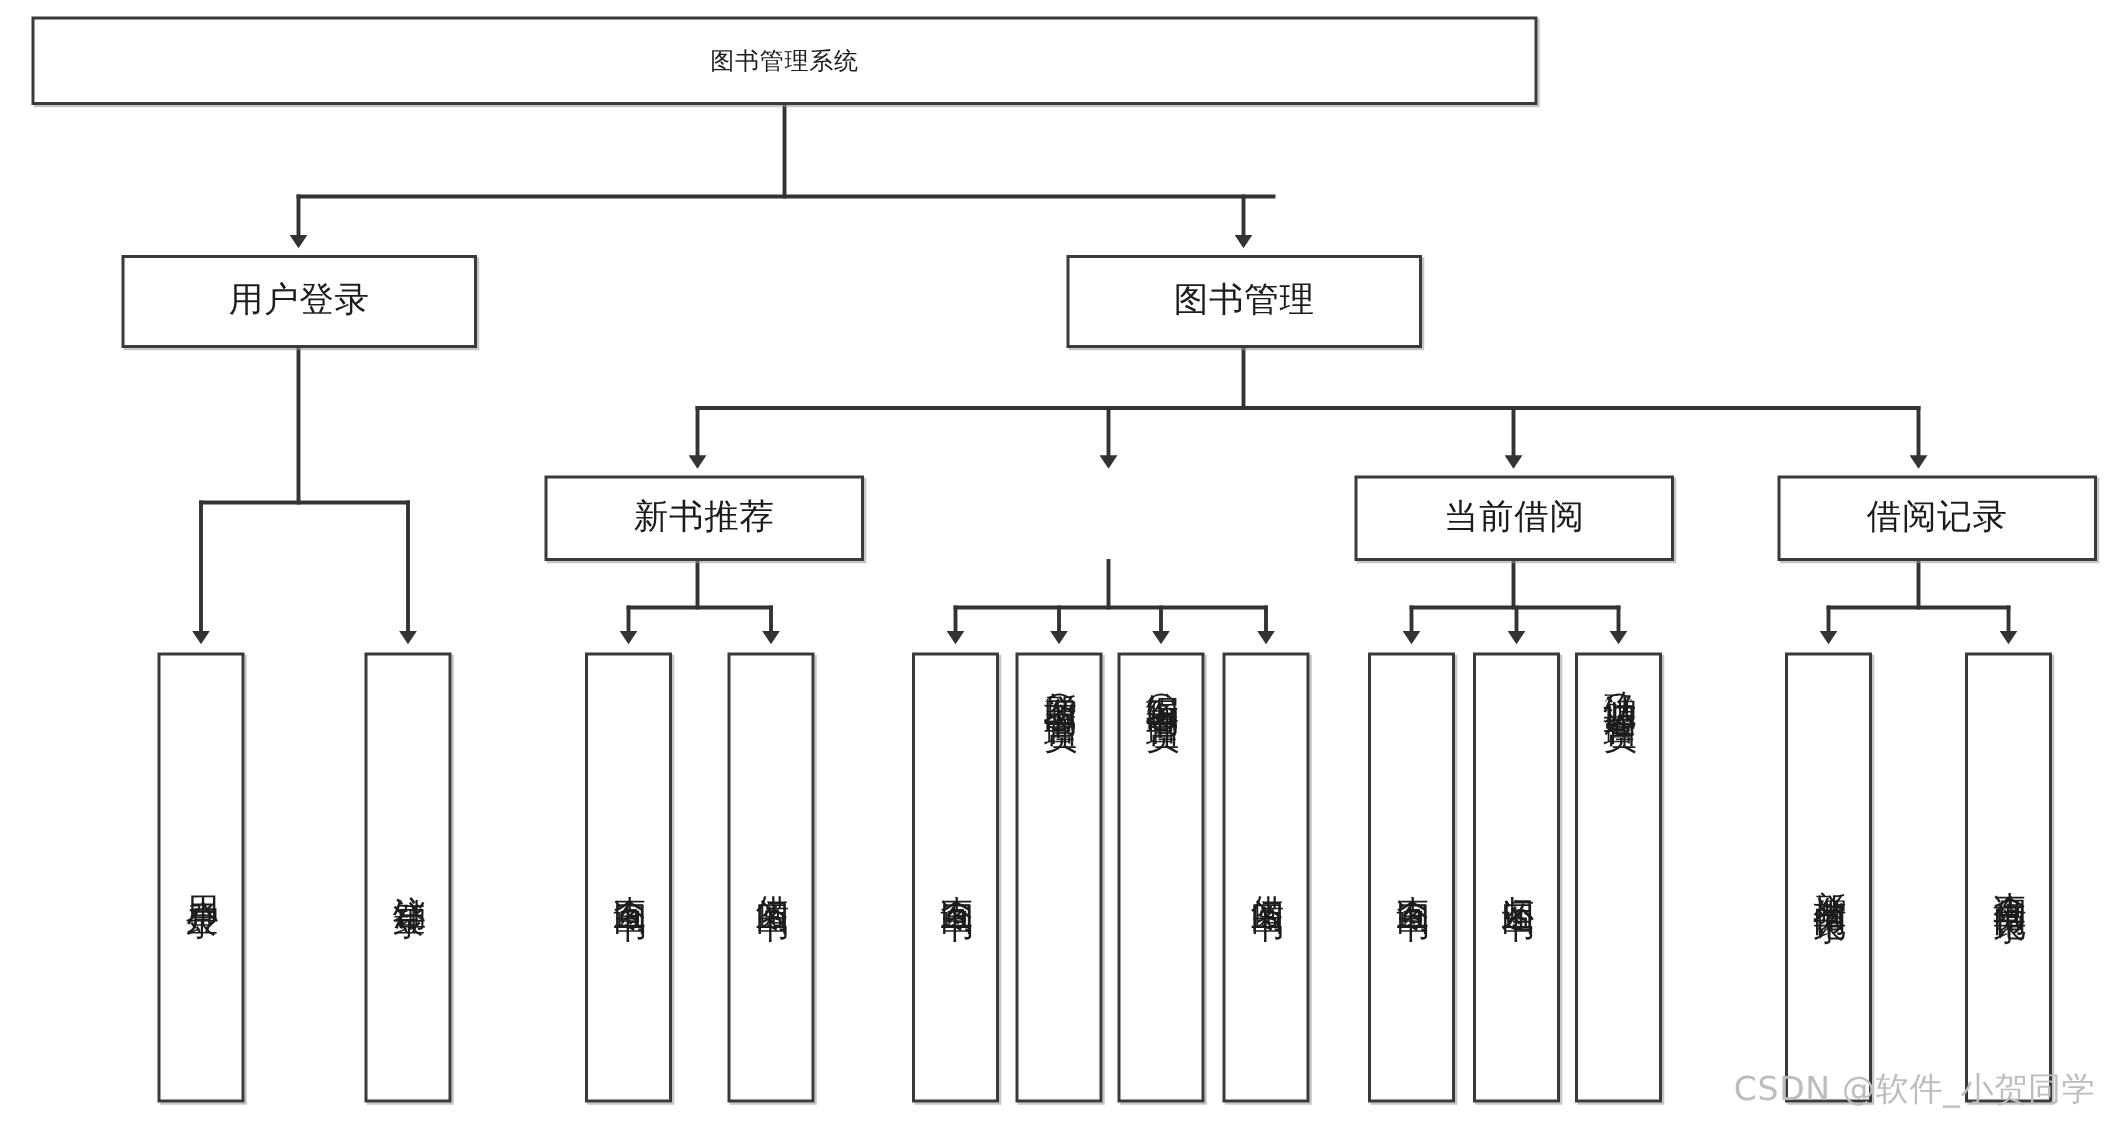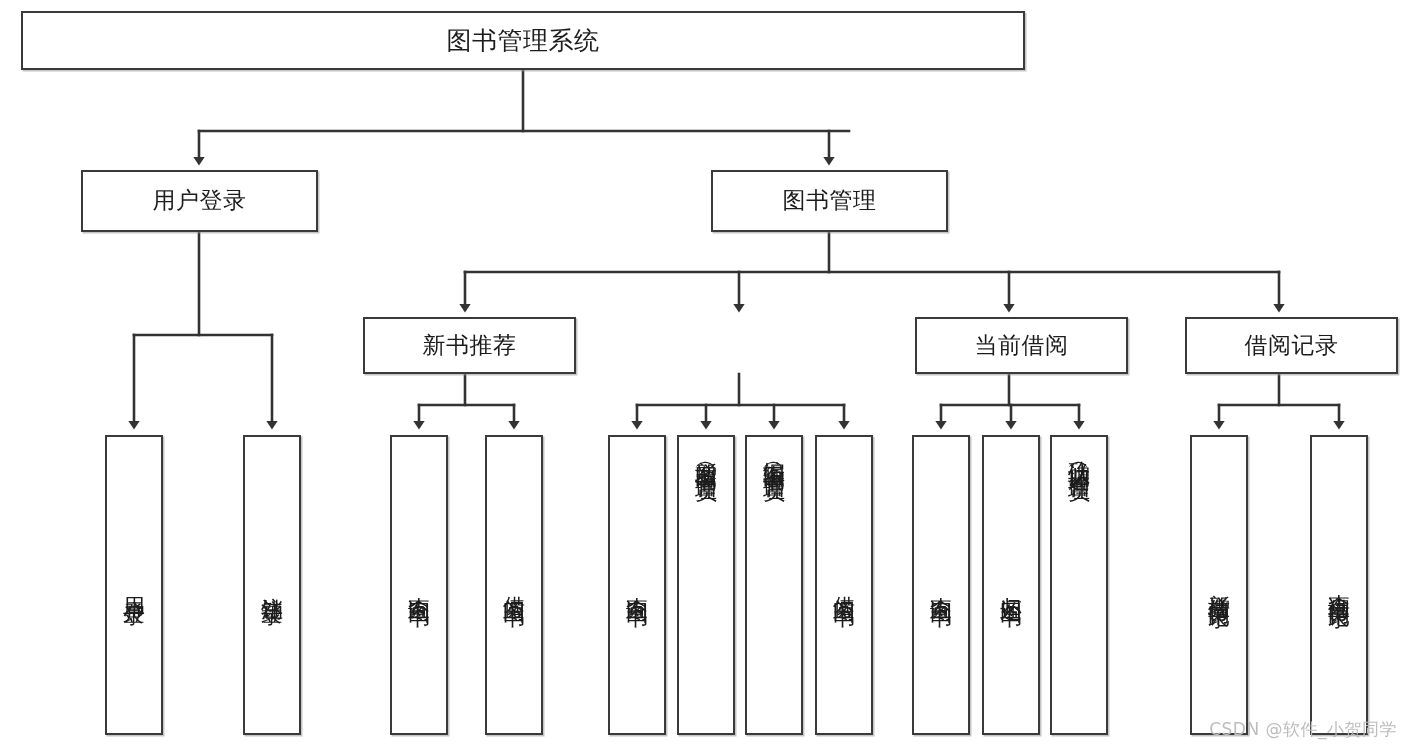--- a/index.html
+++ b/index.html
@@ -43,21 +43,21 @@
   .node .label {
     color: #1c1c1c;
     letter-spacing: 0.5px;
     white-space: nowrap;
   }
   
   .node.horiz .label {
     font-size: 23px;
     line-height: 1.1;
   }
-  #node-root .label { font-size: 25px; }
+  #node-root .label { font-size: 16px; }
 
   
   .node.leaf {
     align-items: flex-start;
     justify-content: center;
     padding-top: 6px;
   }
   .node.leaf.center-text {
     align-items: center;
     padding-top: 0;
@@ -68,21 +68,21 @@
     font-size: 22px;
     line-height: 1.18;
     letter-spacing: 3px;
     white-space: nowrap;
   }
   
   #watermark {
     position: absolute;
     right: 8px;
     bottom: 6px;
-    font-size: 17px;
+    font-size: 22px;
     color: #bdbdbd;
     z-index: 5;
     white-space: nowrap;
     letter-spacing: 0.5px;
   }
 </style>
 </head>
 <body>
 
 <div id="diagram-root">
@@ -145,21 +145,21 @@
   <div class="node horiz" style="left:81px; top:170px; width:237px; height:62px;">
     <span class="label">用户登录</span>
   </div>
   <div class="node horiz" style="left:363px; top:317px; width:213px; height:57px;">
     <span class="label">新书推荐</span>
   </div>
 
   <div class="node horiz" style="left:711px; top:170px; width:237px; height:62px;">
     <span class="label">图书管理</span>
   </div>
-  <div class="node horiz" style="left:903px; top:317px; width:213px; height:57px;margin-left:12px;">
+  <div class="node horiz" style="left:903px; top:317px; width:213px; height:57px;">
     <span class="label">当前借阅</span>
   </div>
   <div class="node horiz" style="left:1173px; top:317px; width:213px; height:57px;margin-left:12px;">
     <span class="label">借阅记录</span>
   </div>
 
   <div class="node leaf center-text" style="left:105px; top:435px; width:58px; height:300px;">
     <span class="label">用户登录</span>
   </div>
   <div class="node leaf center-text" style="left:243px; top:435px; width:58px; height:300px;">

